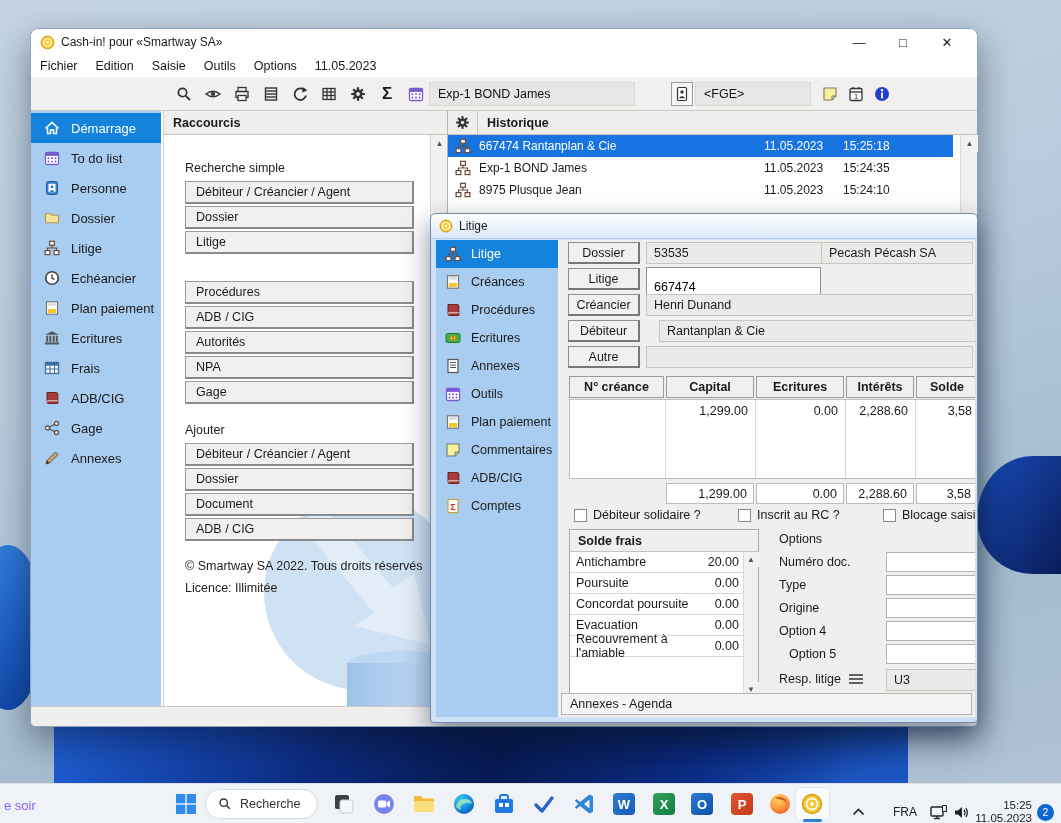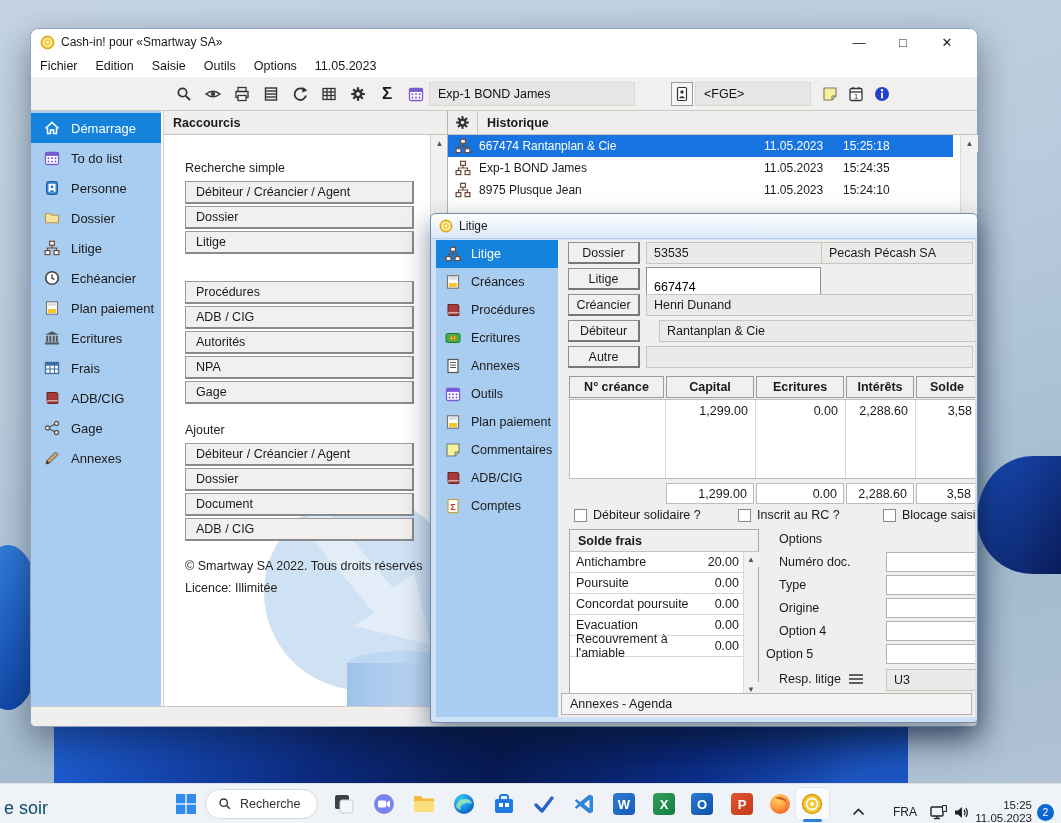--- a/index.html
+++ b/index.html
@@ -668,34 +668,34 @@
 
     <div class="optlabel" style="left:221px;top:292px">Options</div>
     <div class="optlabel" style="left:221px;top:315px">Numéro doc.</div>
     <input class="optin" style="left: 328px; top: 312px; width: 92px;">
     <div class="optlabel" style="left:221px;top:338px">Type</div>
     <input class="optin" style="left: 328px; top: 335px; width: 92px;">
     <div class="optlabel" style="left:221px;top:361px">Origine</div>
     <input class="optin" style="left: 328px; top: 358px; width: 92px;">
     <div class="optlabel" style="left:221px;top:384px">Option 4</div>
     <input class="optin" style="left: 328px; top: 381px; width: 92px;">
-    <div class="optlabel" style="left:208px;top:407px">Option 5</div>
+    <div class="optlabel" style="left:231px;top:407px">Option 5</div>
     <input class="optin" style="left: 328px; top: 404px; width: 92px;">
     <div class="optlabel" style="left:221px;top:432px">Resp. litige</div>
     <svg class="abs" style="left:290px;top:433px" width="16" height="12">
         <path d="M1 2 H15 M1 6 H15 M1 10 H15" stroke="#333" stroke-width="1.4"></path>
       </svg>
     <div class="gfield" style="left:328px;top:429px;width:92px">U3</div>
 
     <div class="dfoot">Annexes - Agenda</div>
   </div>
 </div>
 
 <div class="taskbar">
-  <div class="abs" style="left:4px;top:14px;font-size:18px;color:#0c4a6e">e soir</div>
+  <div class="abs" style="left:4px;top:14px;font-size:13px;color:#8b5cf6">e soir</div>
   <span class="tkicon" style="left:174px">
     <svg viewBox="0 0 24 24">
         <rect x="2" y="2" width="9.3" height="9.3" fill="#2f8ced"></rect>
         <rect x="12.7" y="2" width="9.3" height="9.3" fill="#2f8ced"></rect>
         <rect x="2" y="12.7" width="9.3" height="9.3" fill="#2f8ced"></rect>
         <rect x="12.7" y="12.7" width="9.3" height="9.3" fill="#2f8ced"></rect>
       </svg>
   </span>
   <div class="searchpill">
     <svg width="14" height="14" viewBox="0 0 16 16">

